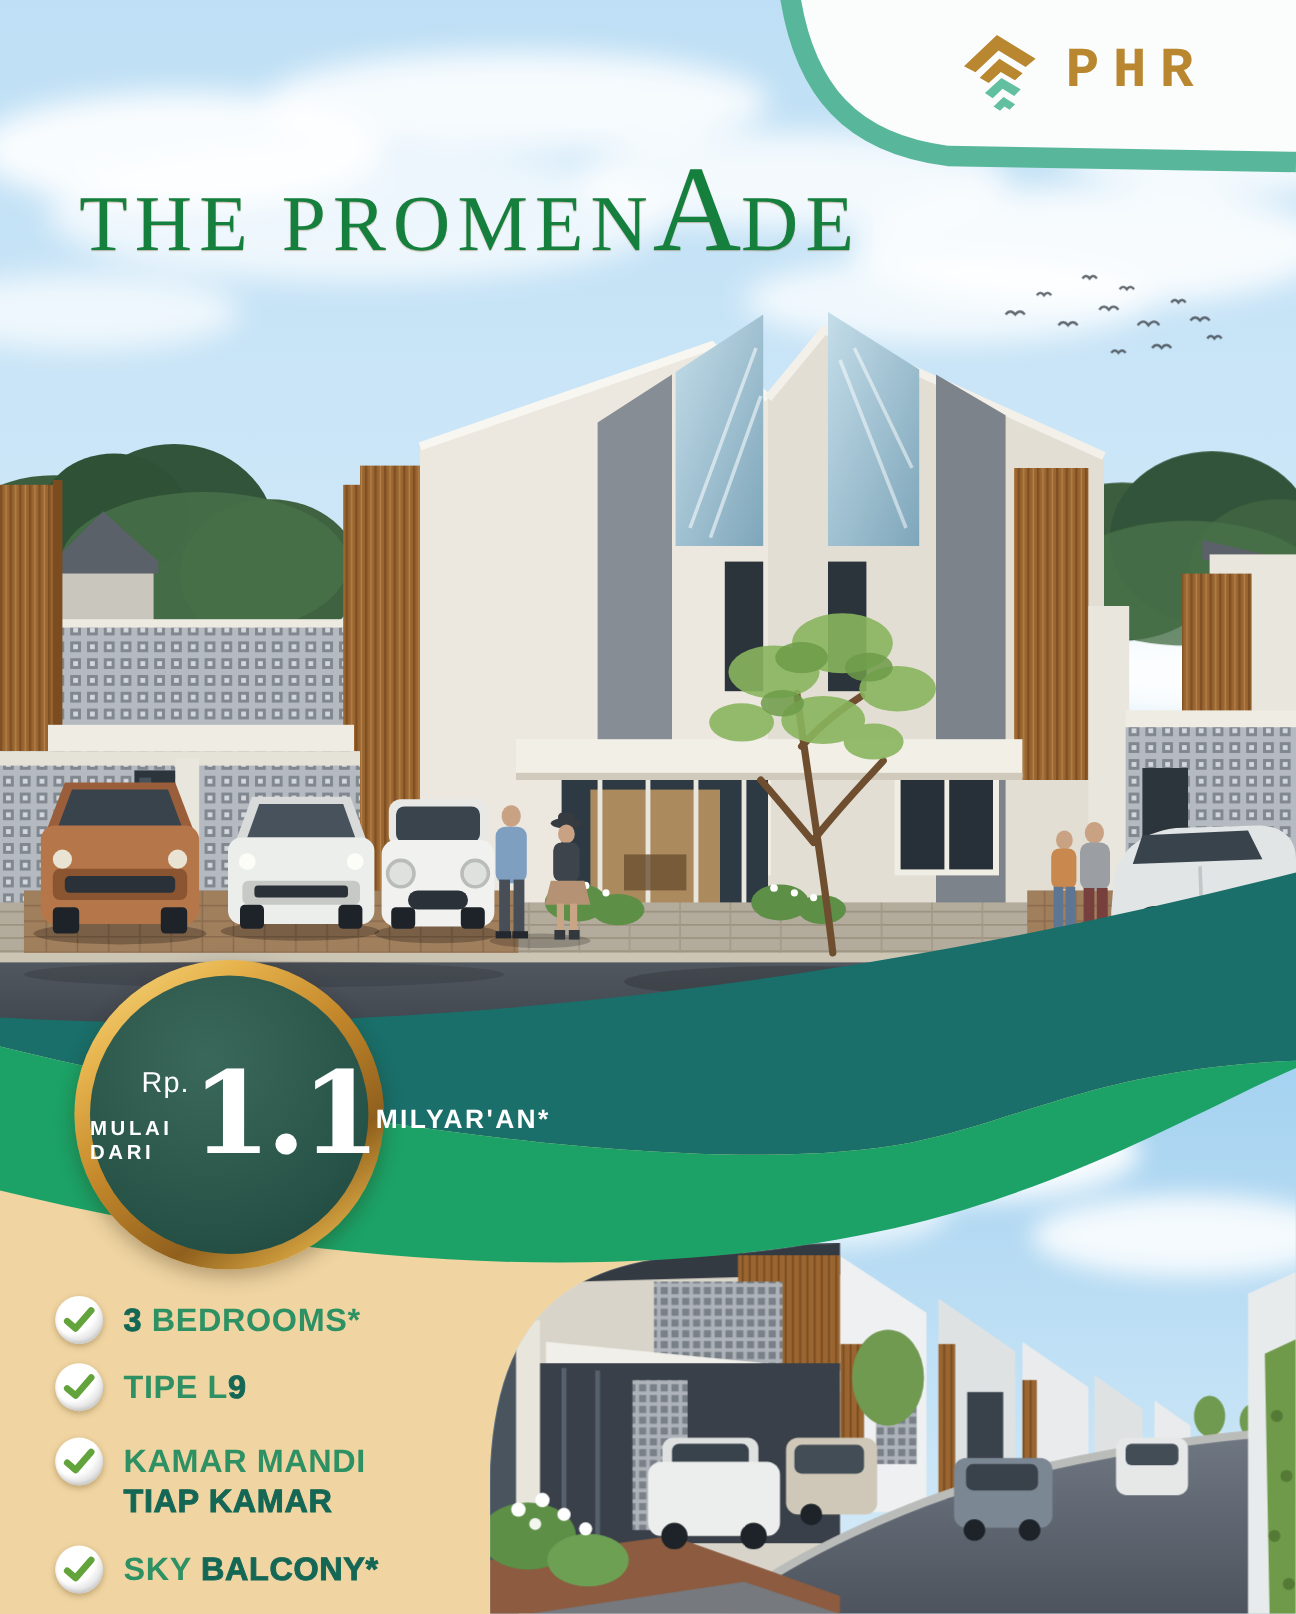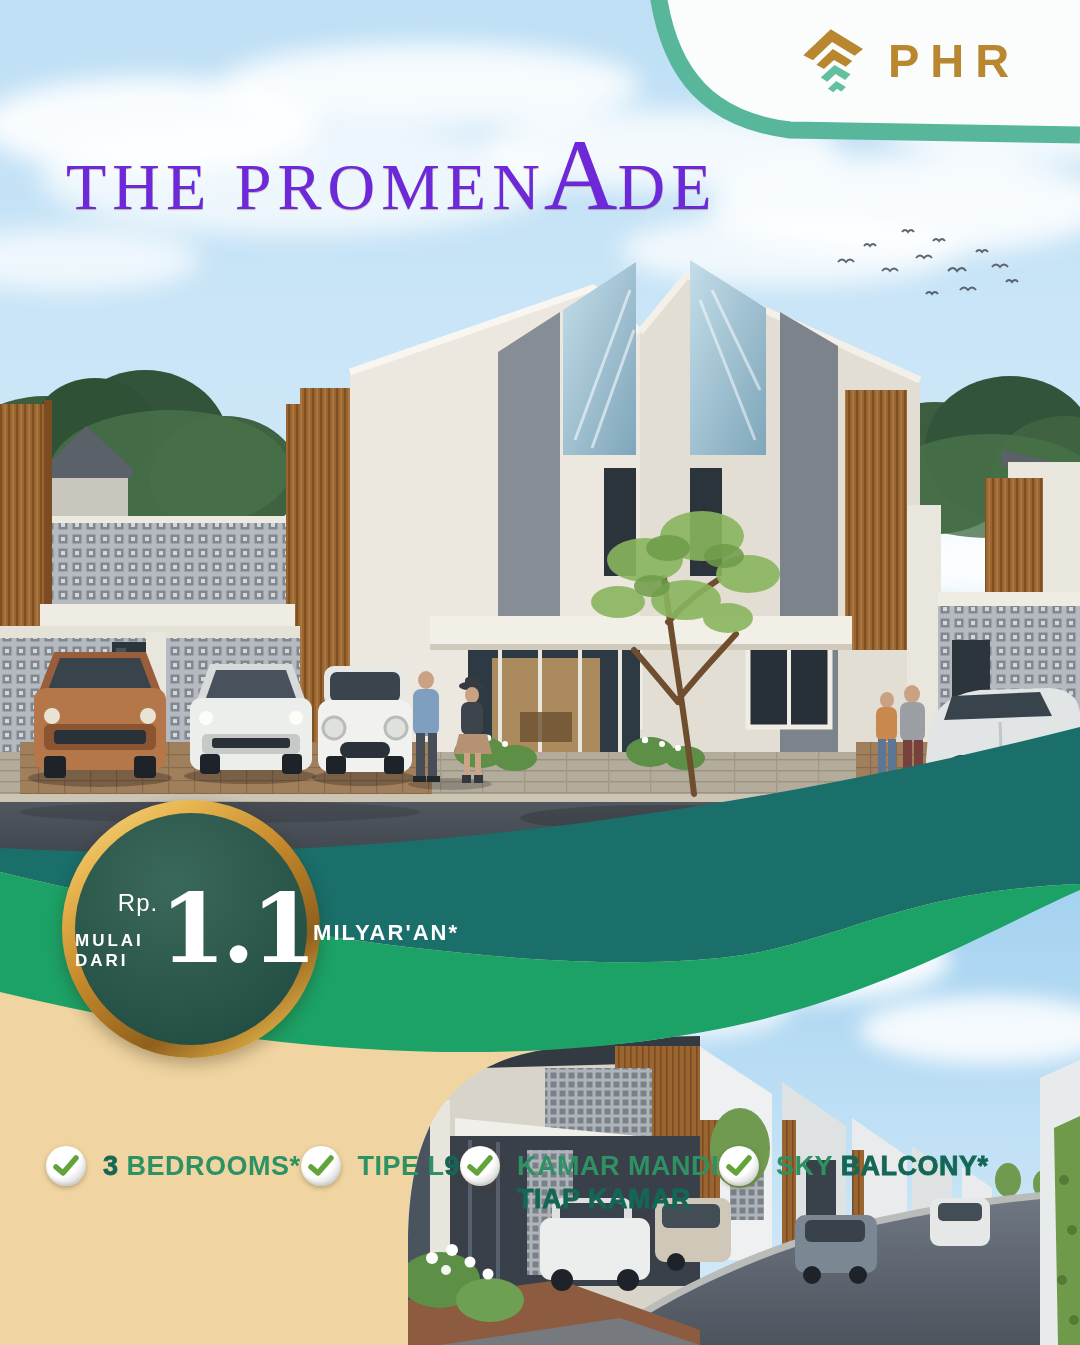--- a/index.html
+++ b/index.html
@@ -8,46 +8,46 @@
   .poster svg{display:block;}
 
   
   .hero{position:absolute;left:0;top:0;z-index:1;}
   .bottom-panel{position:absolute;left:0;top:860px;width:1080px;height:485px;background:#f0d5a2;z-index:2;}
   .photo2{position:absolute;left:408px;top:830px;z-index:3;}
   .ribbon{position:absolute;left:0;top:700px;z-index:4;}
 
   
   .title{position:absolute;left:66px;top:116px;z-index:6;display:flex;align-items:baseline;
-         color:#6d28d9;font-family:"Liberation Serif","DejaVu Serif",serif;
+         color:#15803d;font-family:"Liberation Serif","DejaVu Serif",serif;
          text-shadow:0 1px 1px rgba(105,62,10,.35);white-space:pre;}
   .title .t-lead,.title .t-tail{font-size:66px;letter-spacing:6px;}
   .title .t-big{font-size:102px;letter-spacing:2px;margin:0 -2px;}
 
   
   .logo-card{position:absolute;right:0;top:0;width:430px;height:155px;z-index:7;}
   .logo-card .card-shape{position:absolute;left:0;top:0;}
   .logo-row{position:absolute;left:146px;top:22px;display:flex;align-items:center;gap:16px;}
-  .logo-text{font-size:47px;font-weight:bold;color:#b8872f;letter-spacing:11px;}
+  .logo-text{font-size:47px;font-weight:bold;color:#b8872f;letter-spacing:11px;font-family:Liberation Mono, monospace;}
 
   
   .badge{position:absolute;left:62px;top:800px;width:258px;height:258px;border-radius:50%;z-index:5;
          background:linear-gradient(145deg,#f9e08a 0%,#e7b44e 22%,#c4882b 45%,#8f5f1d 70%,#d9a843 88%,#b07c24 100%);
          box-shadow:0 6px 16px rgba(40,25,5,.3);}
   .badge-inner{position:absolute;inset:13px;border-radius:50%;
          background:radial-gradient(circle at 42% 30%,#3a685a 0%,#2c584c 52%,#1d463c 100%);
          display:flex;align-items:center;color:#fff;}
   .badge-tag{margin-top:44px;font-size:17px;font-weight:bold;letter-spacing:3px;}
   .amount-row{position:relative;margin-top:0;margin-left:16px;line-height:.92;}
   .currency{position:absolute;left:-42px;top:7px;font-size:24px;font-weight:normal;letter-spacing:1px;}
   .amount{font-family:"DejaVu Serif","Liberation Serif",serif;font-weight:bold;font-size:95px;letter-spacing:-4px;}
   .badge-unit{font-size:22px;font-weight:bold;letter-spacing:2px;margin-top:8px;}
 
   
-  .features{position:absolute;left:46px;top:1146px;z-index:6;display:flex;}
+  .features{position:absolute;left:46px;top:1080px;z-index:6;display:flex;flex-direction:column;}
   .feat{display:flex;align-items:flex-start;}
   .feat-1{margin-bottom:16px;}.feat-2{margin-bottom:22px;text-align:center;}.feat-3{margin-bottom:20px;}
   .check{width:40px;height:40px;border-radius:50%;flex:none;
          background:radial-gradient(circle at 35% 28%,#ffffff 50%,#dedede 74%,#f6f6f6 100%);
          box-shadow:0 2px 5px rgba(90,65,20,.35), inset 0 -2px 3px rgba(0,0,0,.10);
          display:flex;align-items:center;justify-content:center;}
   .f-text{margin-left:17px;padding-top:4px;font-size:27px;font-weight:bold;color:#2e9164;letter-spacing:.5px;line-height:1.22;}
   .f-b{color:#156755;-webkit-text-stroke:.8px #156755;}
   .f-line2{display:block;color:#156755;-webkit-text-stroke:.8px #156755;}
 </style>

